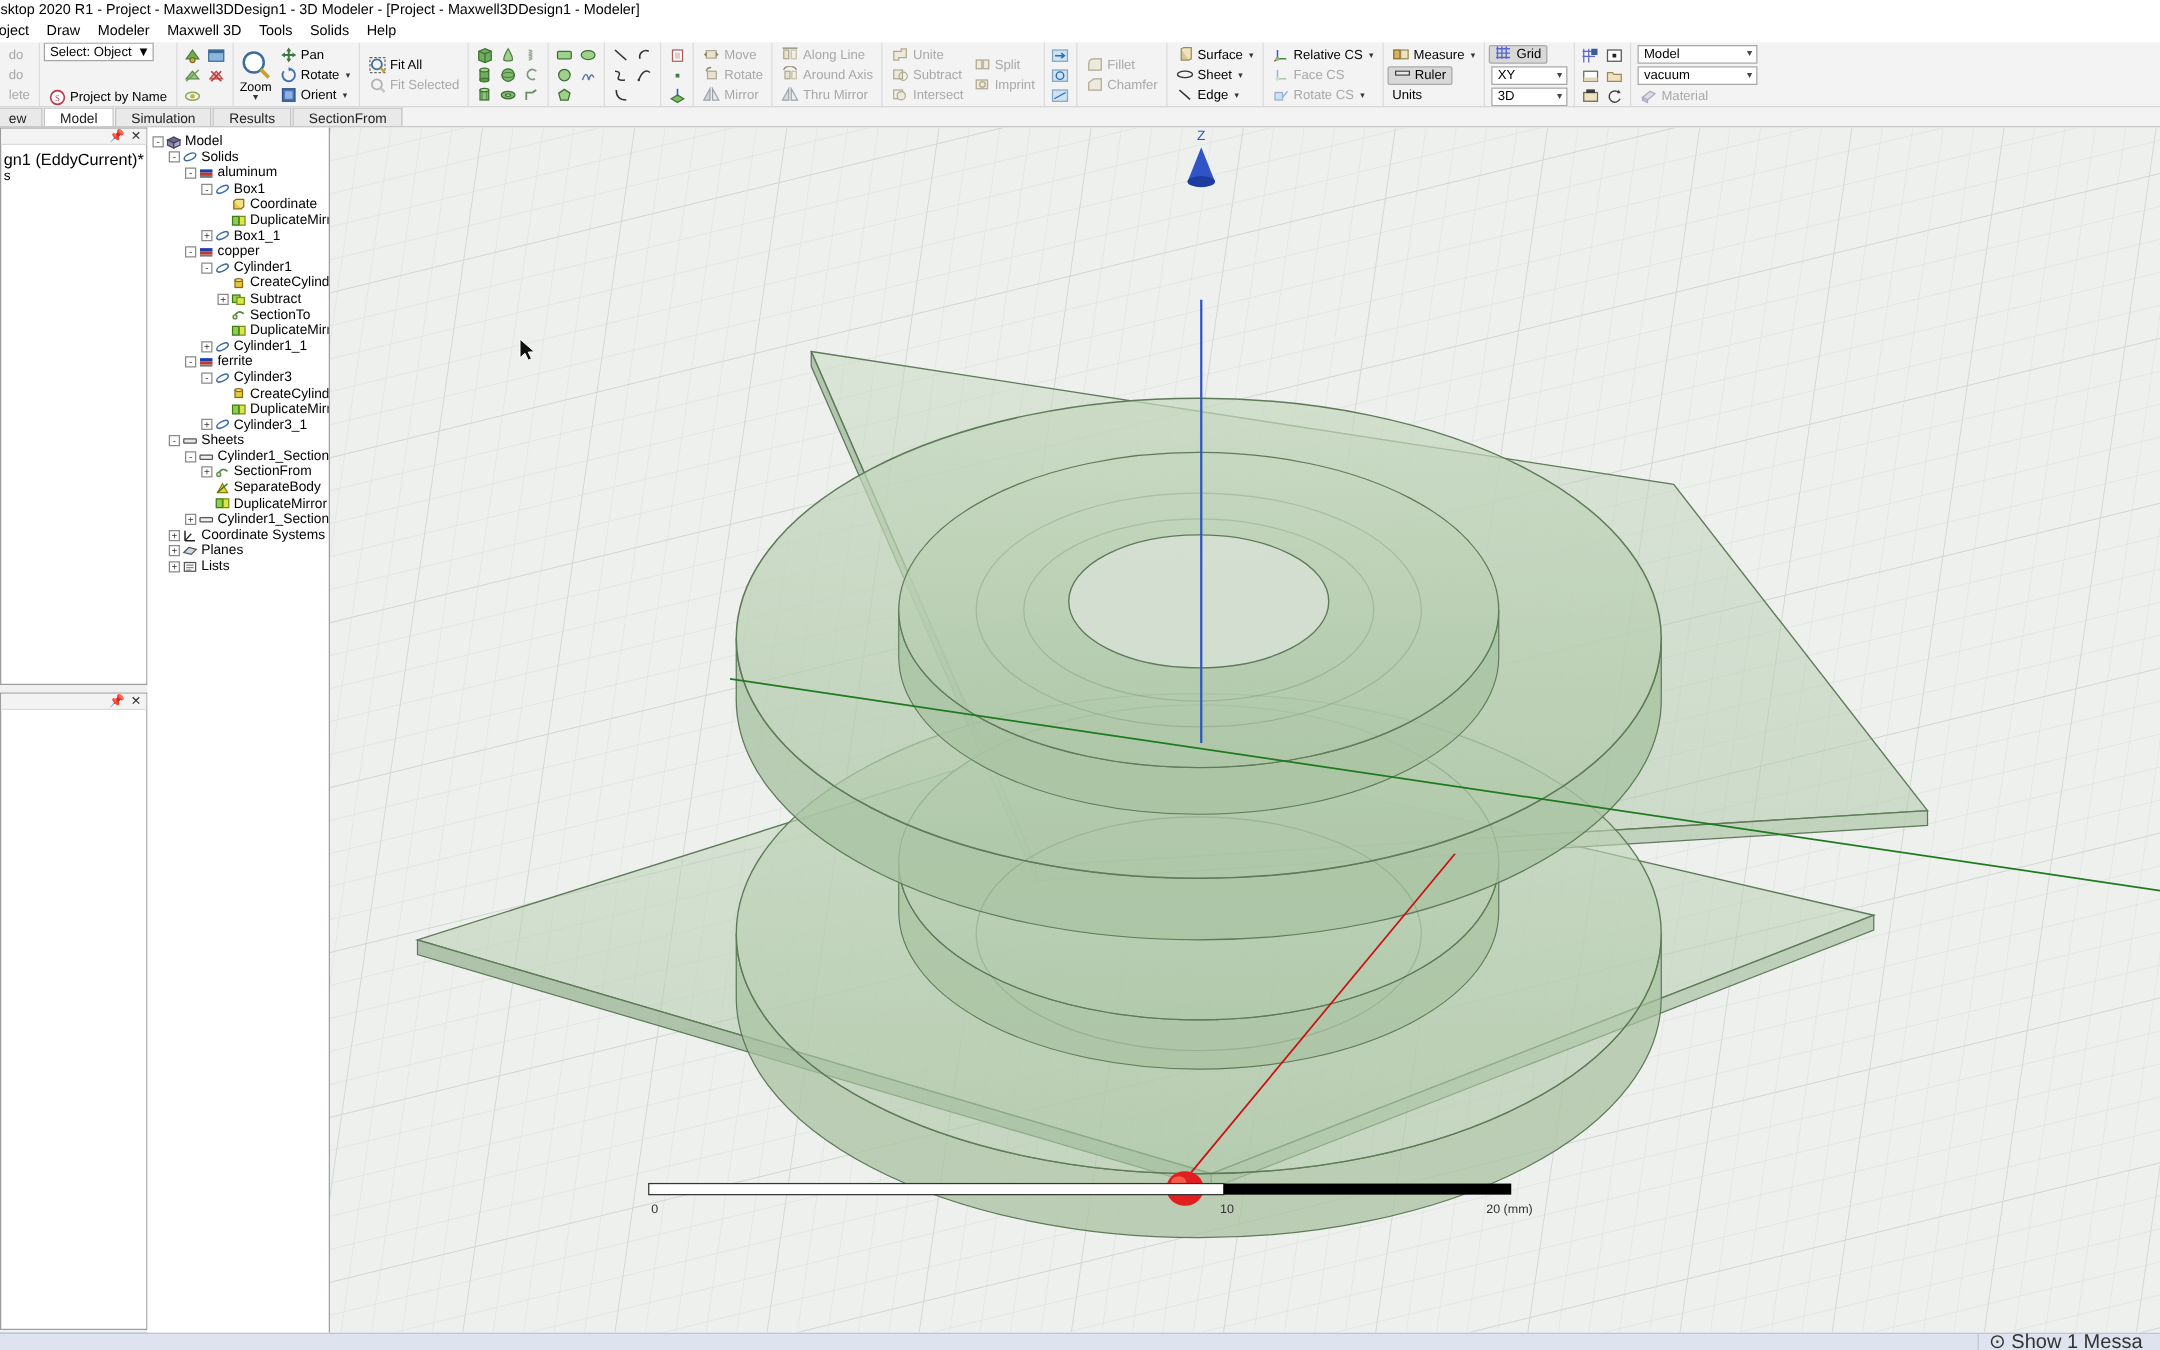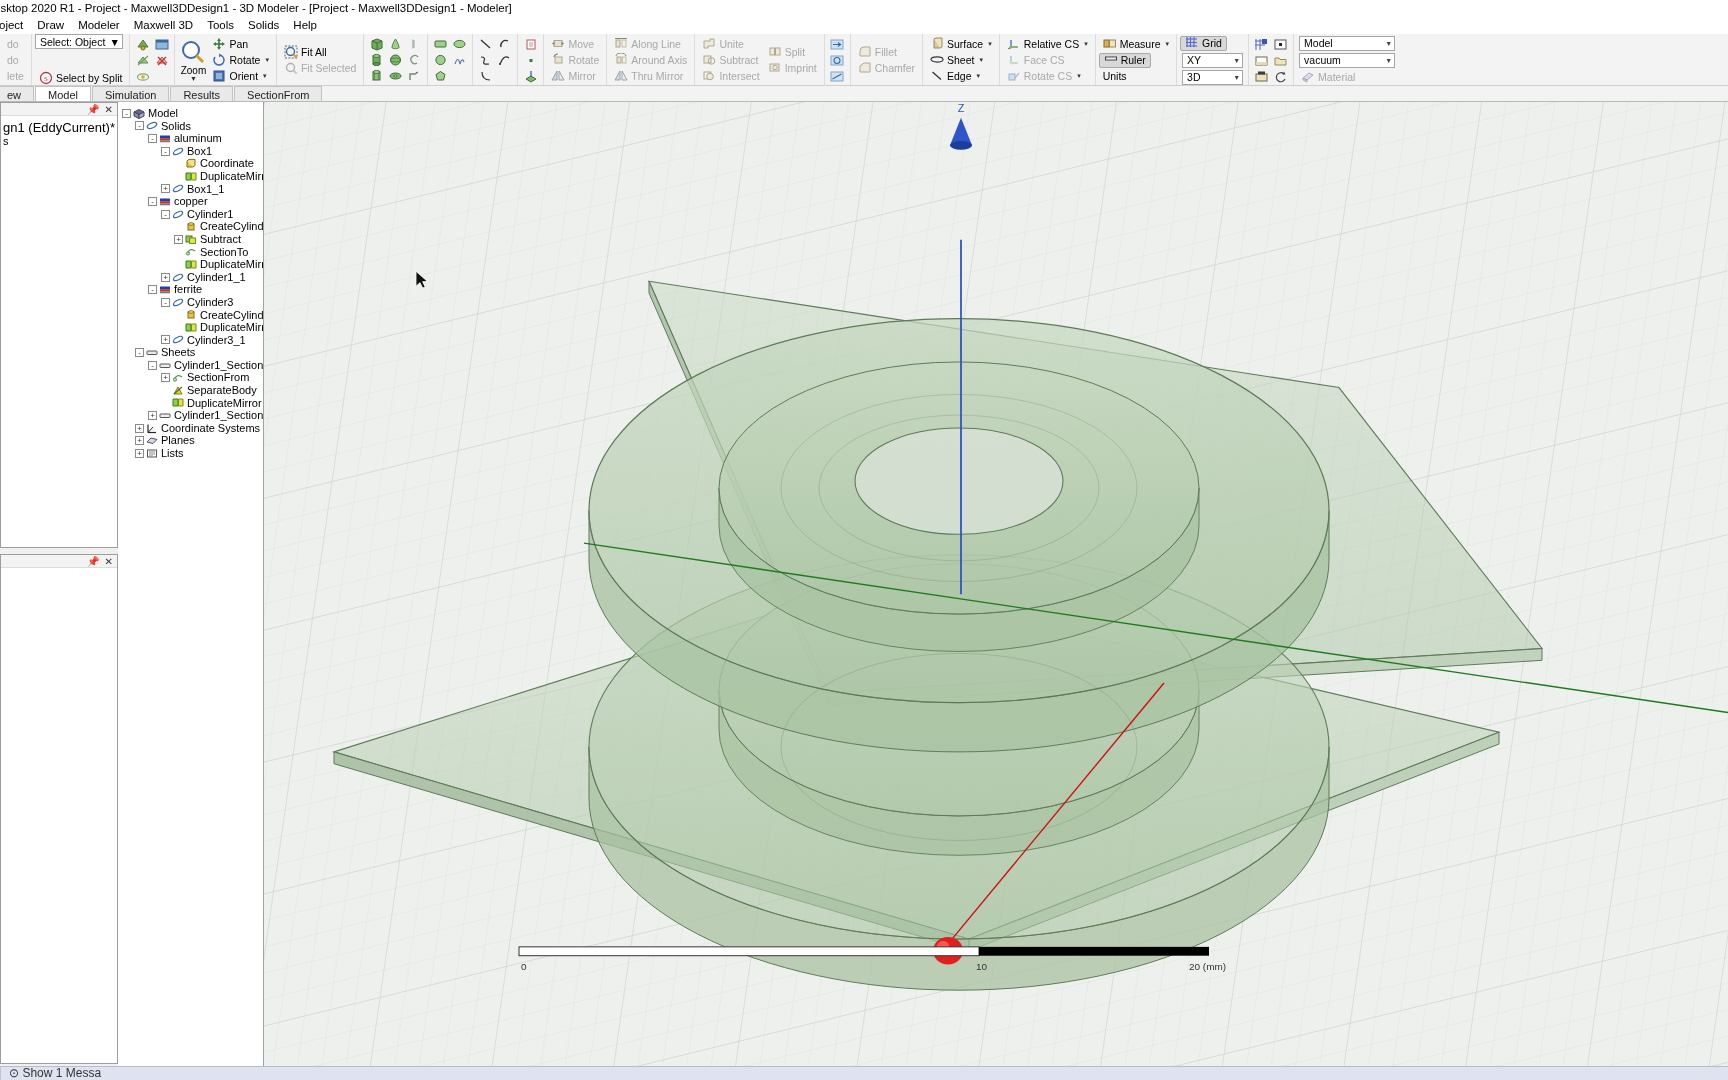--- a/index.html
+++ b/index.html
@@ -116,22 +116,22 @@
   .tog.none { border: none; background: transparent; }
   .tico { width: 12px; height: 11px; margin-right: 3px; flex: 0 0 12px; }
   .tlabel { font-size: 11px; color: #000; }
 
   
   .viewport { flex: 1; position: relative; overflow: hidden; background: #eef0ee; }
 
   
   .statusbar {
     height: 14px; background: #dfe3ef; border-top: 1px solid #b6bccd;
-    display: flex; align-items: center; justify-content: flex-start;
-    font-size: 12px; color: #333; padding-right: 6px; gap: 4px;
+    display: flex; align-items: center; justify-content: flex-end;
+    font-size: 16px; color: #333; padding-right: 6px; gap: 4px;
   }
   .statusbar .sb-cell { border-left: 1px solid #c0c5d4; padding: 0 8px; line-height: 13px; }
 </style>
 </head>
 <body>
 
 <div class="app">
 
   <div class="titlebar">
     <span>esktop 2020 R1 - Project - Maxwell3DDesign1 - 3D Modeler - [Project - Maxwell3DDesign1 - Modeler]</span>
@@ -169,21 +169,21 @@
           <span>Select: Object</span>
           <span class="ar">▼</span>
         </div>
         <div class="tb-item">
           <span class="ico">
             <svg width="14" height="14" viewBox="0 0 14 14">
               <circle cx="7" cy="7" r="5.5" fill="#fff" stroke="#b8354a" stroke-width="1.3"></circle>
               <text x="7" y="10" font-size="7" fill="#b8354a" text-anchor="middle" font-family="Liberation Serif, serif">S</text>
             </svg>
           </span>
-          <span>Select by Split</span>
+          <span>Project by Name</span>
         </div>
       </div>
     </div>
 
     <div class="tb-group">
       <div class="tb-col">
         <div class="tb-row">
           <div class="iconbtn">
             <svg width="14" height="13" viewBox="0 0 14 13">
                 <path d="M2 9 L7 2 L12 9 Z" fill="#77aa55" stroke="#4a7a33"></path>

